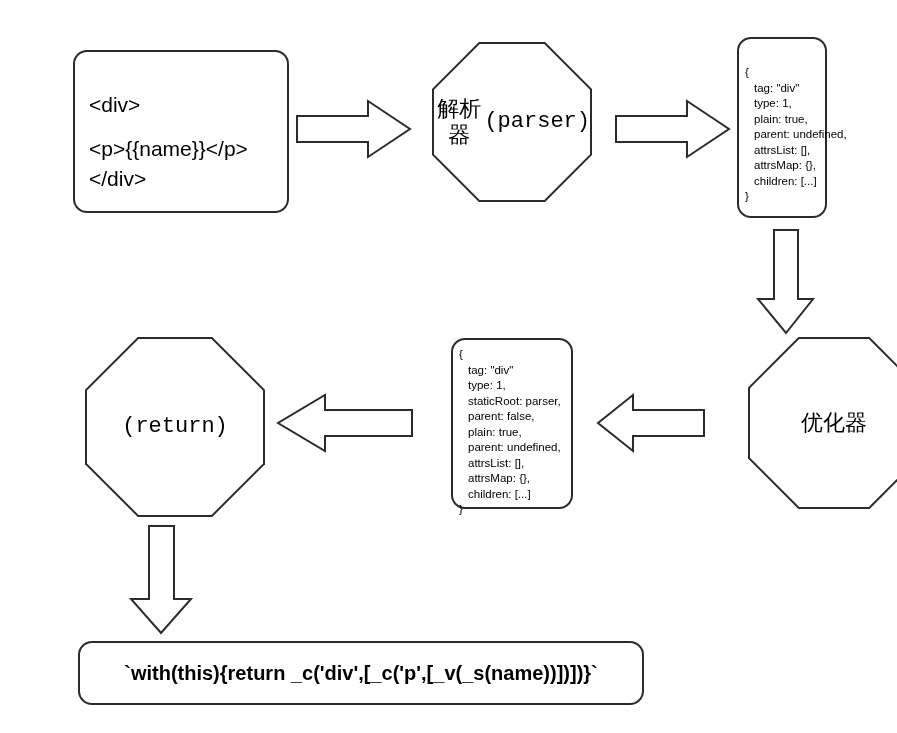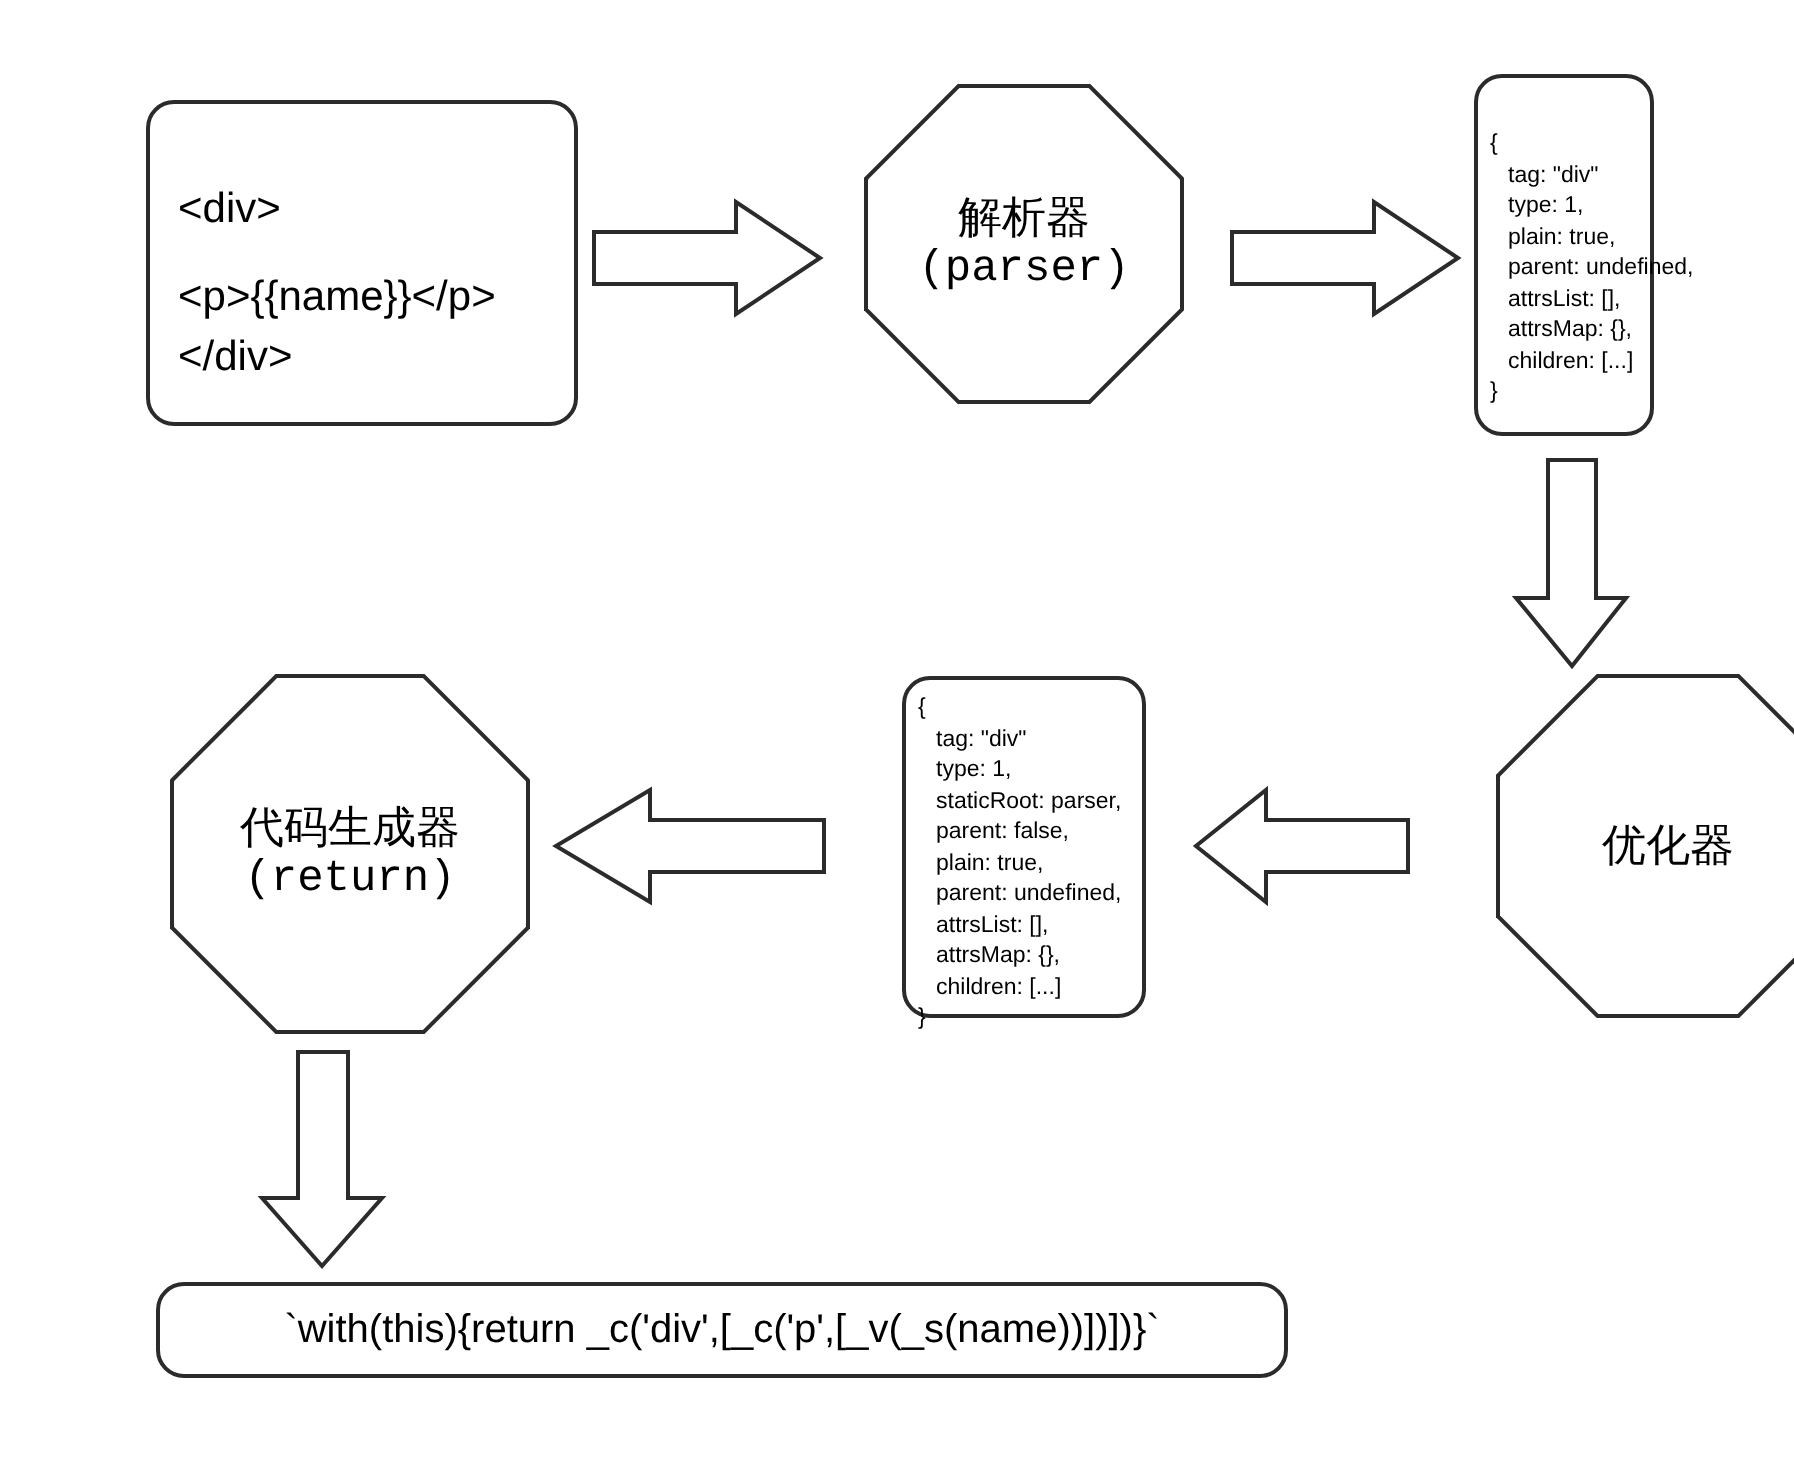--- a/index.html
+++ b/index.html
@@ -79,24 +79,25 @@
     height: 171px;
   }
   #ast-optimized-box .ast-text {
     top: 7px;
   }
   
   #render-box {
     left: 78px;
     top: 641px;
     width: 566px;
-    height: 48px;
+    height: 64px;
     display: flex;
     align-items: center;
     justify-content: center;
+    font-weight: bold;
   }
   #render-box .render-text {
     font-size: 20px;
     white-space: pre;
   }
   
   .octagon {
     display: flex;
     flex-direction: column;
     align-items: center;
@@ -106,21 +107,21 @@
     font-size: 22px;
     clip-path: polygon(29.3% 0%, 70.7% 0%, 100% 29.3%, 100% 70.7%, 70.7% 100%, 29.3% 100%, 0% 70.7%, 0% 29.3%);
     background: #2b2b2b;
   }
   .octagon .oct-inner {
     width: calc(100% - 4px);
     height: calc(100% - 4px);
     background: #ffffff;
     clip-path: polygon(29.3% 0%, 70.7% 0%, 100% 29.3%, 100% 70.7%, 70.7% 100%, 29.3% 100%, 0% 70.7%, 0% 29.3%);
     display: flex;
-    flex-direction: column;
+    flex-direction: row;
     align-items: center;
     justify-content: center;
   }
   #parser-node {
     left: 432px;
     top: 42px;
     width: 160px;
     height: 160px;
   }
   #optimizer-node {
@@ -197,21 +198,20 @@
     <div class="ast-text"><span>{</span>
 <span class="indent">tag: "div"</span><span class="indent">type: 1,</span><span class="indent">staticRoot: parser,</span><span class="indent">parent: false,</span><span class="indent">plain: true,</span><span class="indent">parent: undefined,</span><span class="indent">attrsList: [],</span><span class="indent">attrsMap: {},</span><span class="indent">children: [...]</span><span>}</span></div>
   </div>
 
   <svg class="arrow-svg" id="arrow-5" style="left:277px; top:394px;" width="136" height="58" viewBox="0 0 136 58">
     <polygon class="arrow-shape" points="135,16 48,16 48,1 1,29 48,57 48,42 135,42"></polygon>
   </svg>
 
   <div class="node octagon" id="codegen-node">
     <div class="oct-inner">
-      <span class="oct-label-cn">代码生成器</span>
       <span class="oct-label-en">(return)</span>
     </div>
   </div>
 
   <svg class="arrow-svg" id="arrow-6" style="left:128px; top:525px;" width="66" height="110" viewBox="0 0 66 110">
     <polygon class="arrow-shape" points="21,1 46,1 46,74 63,74 33,108 3,74 21,74"></polygon>
   </svg>
 
   <div class="node rbox" id="render-box">
     <span class="render-text">`with(this){return _c('div',[_c('p',[_v(_s(name))])])}`</span>

